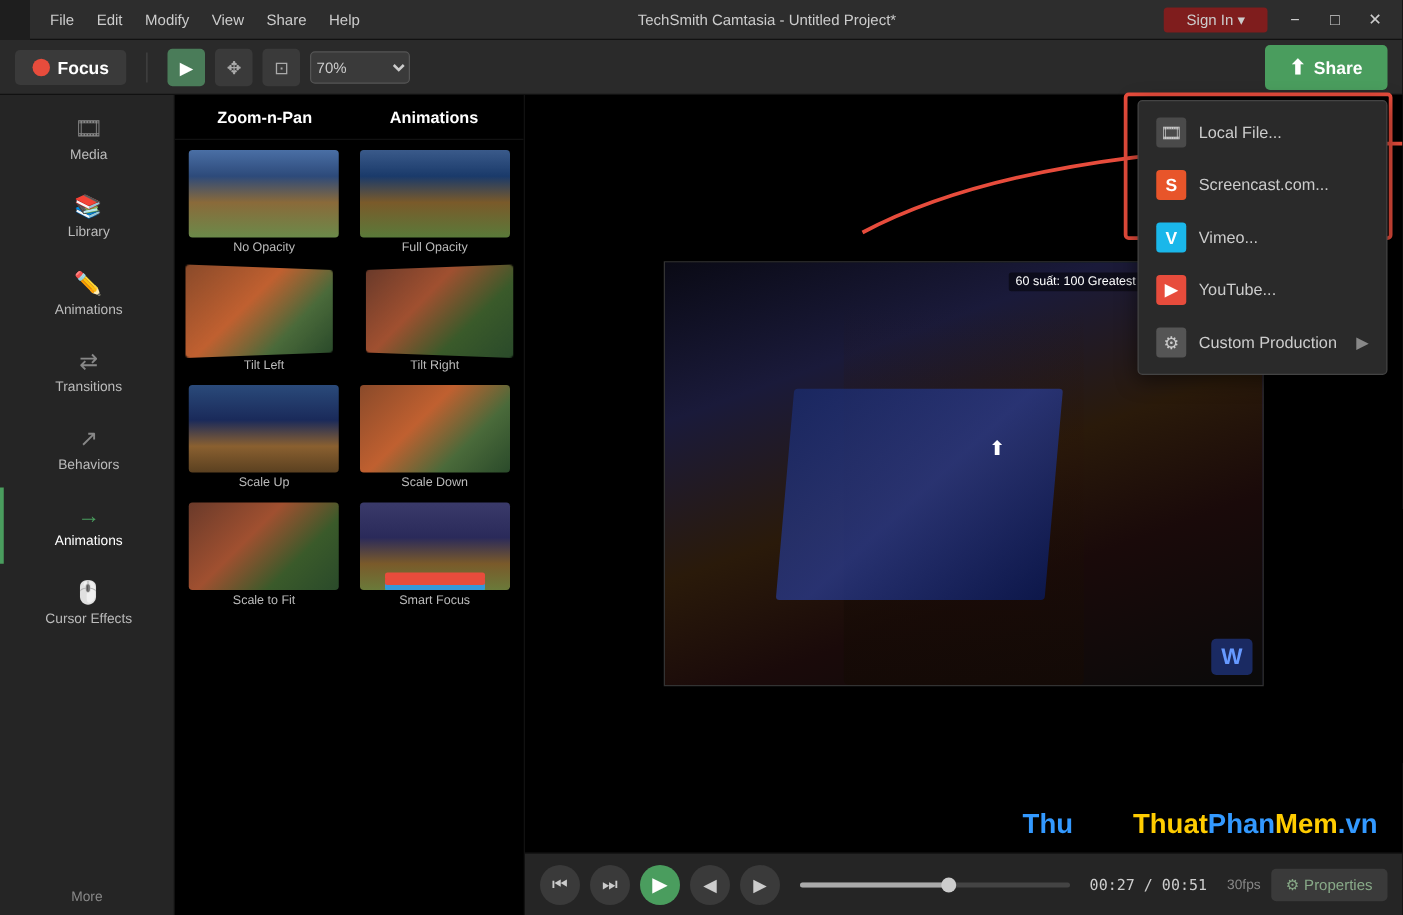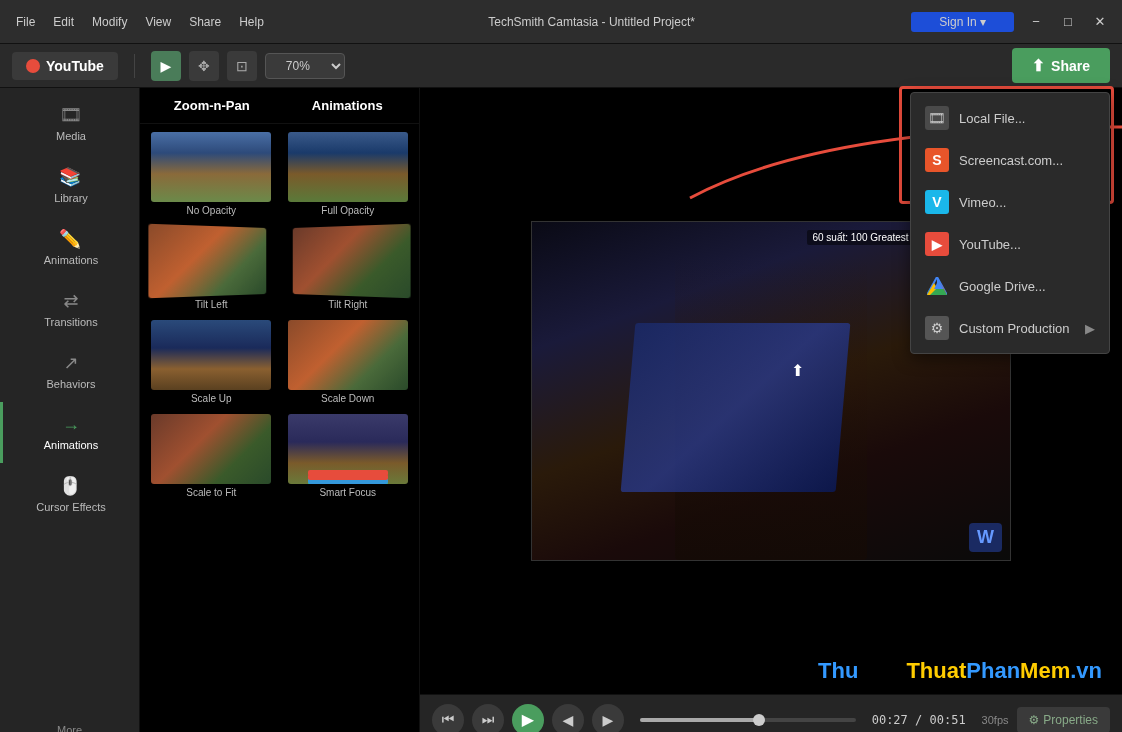--- a/index.html
+++ b/index.html
@@ -1,34 +1,34 @@
 <!DOCTYPE html>
 <html><head>
   <meta charset="utf-8">
   <style>
     * { margin: 0; padding: 0; box-sizing: border-box; }
     body { width: 1122px; height: 732px; background: #1e1e1e; font-family: 'Segoe UI', Arial, sans-serif; overflow: hidden; color: #ccc; font-size: 13px; }
 
     
-    #titlebar { height: 44px; background: #2d2d2d; display: flex; align-items: center; justify-content: space-between; padding: 0 8px; border-bottom: 1px solid #111; }
+    #titlebar { height: 32px; background: #2d2d2d; display: flex; align-items: center; justify-content: space-between; padding: 0 8px; border-bottom: 1px solid #111; margin-left: 24px; }
     #titlebar .menu-area { display: flex; align-items: center; gap: 2px; }
     #titlebar .menu-item { padding: 4px 8px; color: #ccc; font-size: 12px; cursor: pointer; border-radius: 3px; }
     #titlebar .title { flex: 1; text-align: center; color: #ccc; font-size: 12px; }
     #titlebar .win-controls { display: flex; gap: 4px; }
     #titlebar .win-btn { width: 28px; height: 22px; display: flex; align-items: center; justify-content: center; border-radius: 3px; cursor: pointer; font-size: 13px; color: #ccc; }
-    #titlebar .sign-in { color: #ccc; font-size: 12px; padding: 3px 28px; background: #1d4ed8; border-radius: 3px; cursor: pointer; margin-right: 8px; }
+    #titlebar .sign-in { color: #ccc; font-size: 12px; padding: 3px 18px; background: #7f1d1d; border-radius: 3px; cursor: pointer; margin-right: 8px; }
 
     
     #toolbar { height: 44px; background: #2a2a2a; display: flex; align-items: center; padding: 0 12px; gap: 8px; border-bottom: 1px solid #111; }
     .record-btn { display: flex; align-items: center; gap: 6px; background: #3a3a3a; border: none; color: #fff; padding: 6px 14px; border-radius: 4px; cursor: pointer; font-size: 14px; font-weight: bold; }
     .record-dot { width: 14px; height: 14px; background: #e74c3c; border-radius: 50%; }
     .toolbar-spacer { flex: 1; }
     .tool-icon { width: 30px; height: 30px; background: #3a3a3a; border-radius: 4px; display: flex; align-items: center; justify-content: center; cursor: pointer; color: #aaa; font-size: 14px; }
     .tool-icon.active { background: #4a7c59; color: #fff; }
-    .zoom-selector { background: #3a3a3a; border: 1px solid #555; color: #ccc; padding: 4px 16px; border-radius: 4px; font-size: 12px; width: 80px; cursor: pointer; }
+    .zoom-selector { background: #3a3a3a; border: 1px solid #555; color: #ccc; padding: 4px 0; border-radius: 4px; font-size: 12px; width: 80px; cursor: pointer; }
 
     
     .share-btn { background: #4a9d5e; color: #fff; border: none; padding: 8px 20px; border-radius: 4px; font-size: 14px; font-weight: bold; cursor: pointer; display: flex; align-items: center; gap: 6px; margin-left: 8px; }
 
     
     #main-layout { display: flex; height: calc(732px - 32px - 44px); }
 
     
     #sidebar-nav { width: 140px; background: #252525; border-right: 1px solid #111; display: flex; flex-direction: column; padding-top: 4px; }
     .nav-item { display: flex; flex-direction: column; align-items: center; padding: 12px 6px; cursor: pointer; color: #bbb; font-size: 11px; gap: 4px; border-left: 3px solid transparent; }
@@ -117,21 +117,21 @@
   <div class="win-controls">
     <div class="win-btn">−</div>
     <div class="win-btn">□</div>
     <div class="win-btn close">✕</div>
   </div>
 </div>
 
 <div id="toolbar">
   <button class="record-btn">
     <div class="record-dot"></div>
-    <span>YouTube</span>
+    <span>Focus</span>
   </button>
   <div style="width:1px;height:24px;background:#444;margin:0 8px;"></div>
   <div class="tool-icon active">▶</div>
   <div class="tool-icon">✥</div>
   <div class="tool-icon">⊡</div>
   <select class="zoom-selector">
     <option>70%</option>
     <option>50%</option>
     <option>100%</option>
   </select>
@@ -155,33 +155,20 @@
       </div>
       <div class="dropdown-item">
         <div class="dropdown-icon di-vimeo" style="font-size:14px;color:#fff;font-weight:bold;">V</div>
         <span>Vimeo...</span>
       </div>
       <div class="dropdown-item">
         <div class="dropdown-icon di-youtube" style="font-size:13px;color:#fff;font-weight:bold;">▶</div>
         <span>YouTube...</span>
       </div>
       <div class="dropdown-item">
-        <div class="dropdown-icon di-gdrive" style="font-size:14px;">
-          <svg width="20" height="18" viewBox="0 0 20 18">
-              <polygon points="10,0 20,18 0,18" fill="none" stroke="#4285F4" stroke-width="2"></polygon>
-              <polygon points="0,18 7,6 13,6 20,18" fill="none" stroke="#34A853" stroke-width="0"></polygon>
-              <polygon points="3,12 17,12 20,18 0,18" fill="#34A853"></polygon>
-              <polygon points="0,18 7,6 10,11 3,18" fill="#FBBC05"></polygon>
-              <polygon points="10,0 13,6 17,12 7,12 10,6" fill="#4285F4"></polygon>
-              <polygon points="13,6 20,18 17,12" fill="#EA4335"></polygon>
-            </svg>
-        </div>
-        <span>Google Drive...</span>
-      </div>
-      <div class="dropdown-item">
         <div class="dropdown-icon di-custom" style="font-size:14px;">⚙</div>
         <span>Custom Production</span>
         <span class="dropdown-arrow">▶</span>
       </div>
     </div>
   </div>
 </div>
 
 <div id="main-layout">
 

